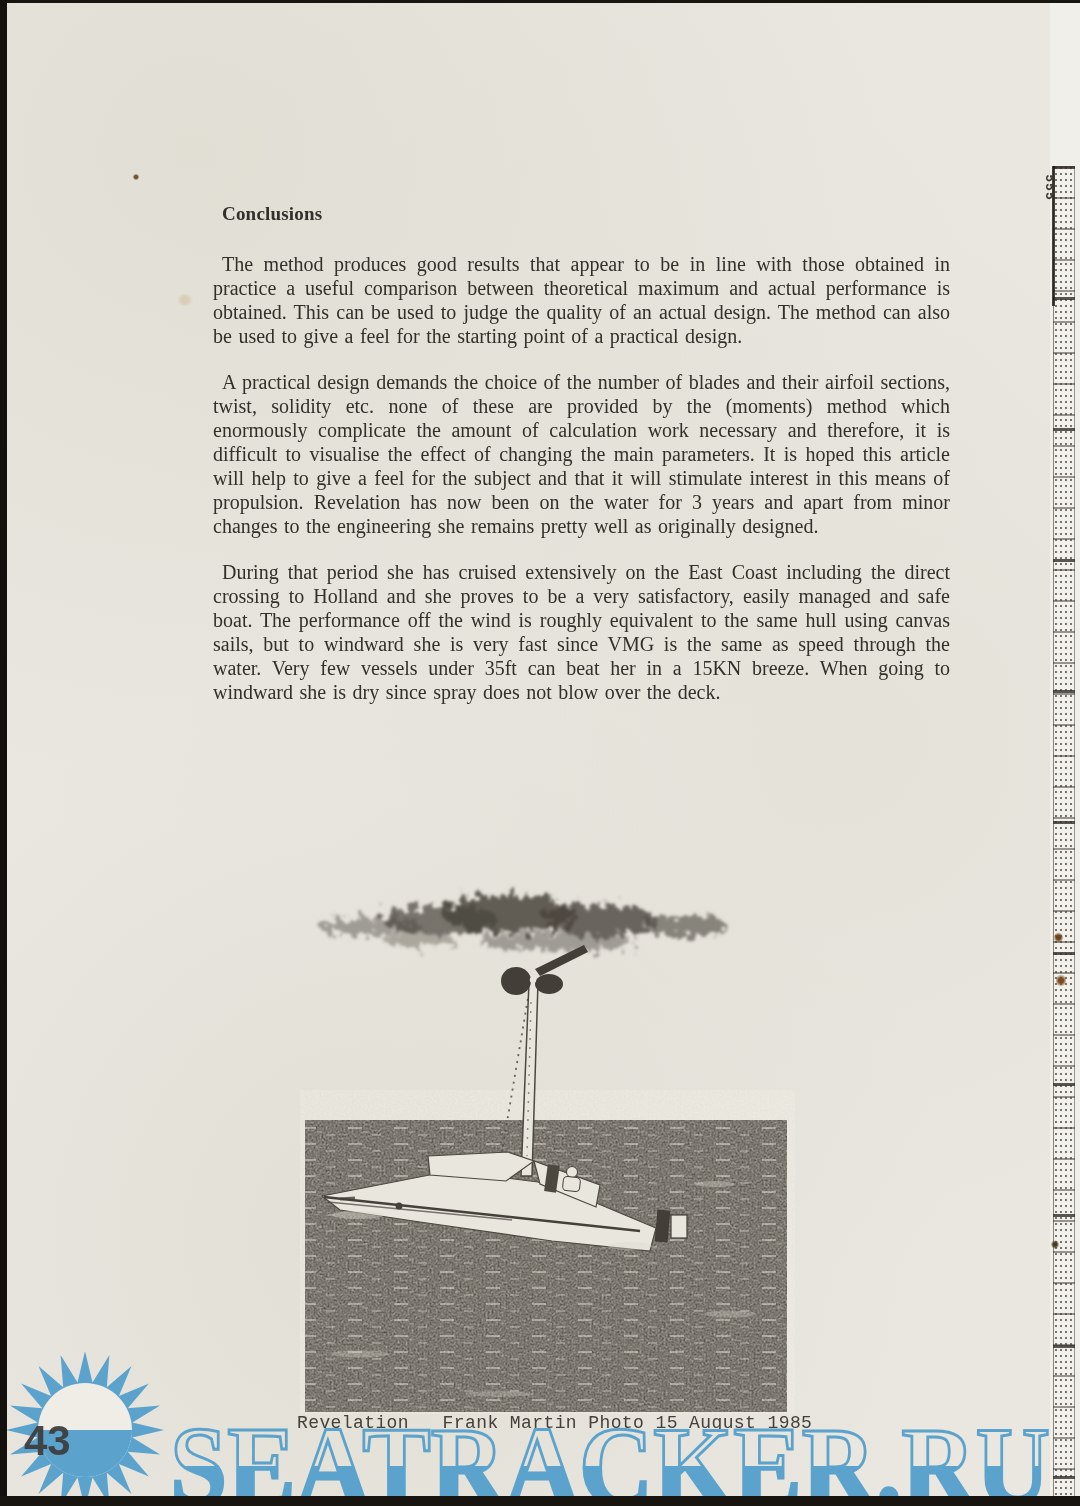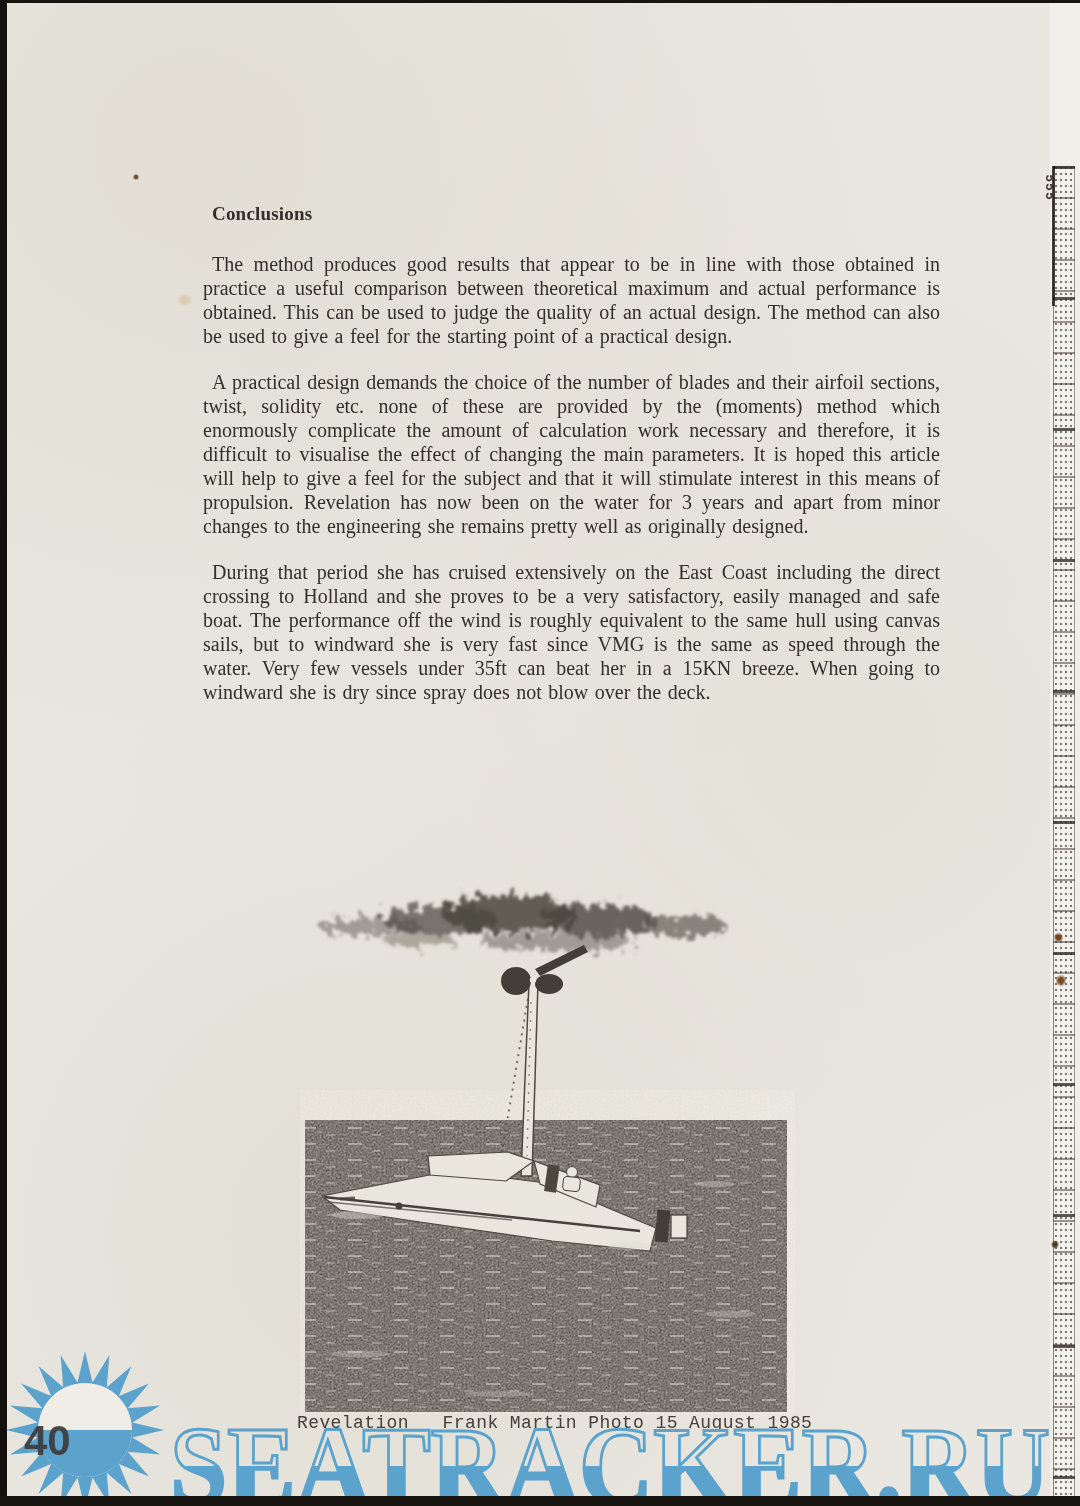--- a/index.html
+++ b/index.html
@@ -36,21 +36,21 @@
     font-family:"Liberation Mono", monospace;font-size:13px;font-weight:bold;color:#3c372f;
     transform:rotate(90deg);letter-spacing:1px;
   }
   .stain{position:absolute;border-radius:50%;z-index:8;}
   .stain.s1{left:1054px;top:932px;width:9px;height:11px;background:radial-gradient(circle,#6e431d 30%,rgba(110,67,29,0) 75%);}
   .stain.s2{left:1056px;top:974px;width:10px;height:13px;background:radial-gradient(circle,#7a4a22 30%,rgba(122,74,34,0) 75%);}
   .stain.s3{left:1051px;top:1240px;width:8px;height:9px;background:radial-gradient(circle,#4a3a20 30%,rgba(74,58,32,0) 75%);}
   .stain.s4{left:133px;top:174px;width:6px;height:6px;background:radial-gradient(circle,#6e5637 40%,rgba(110,86,55,0) 80%);z-index:1;}
   .stain.s5{left:176px;top:294px;width:18px;height:12px;background:radial-gradient(circle,rgba(209,192,152,.55) 30%,rgba(209,192,152,0) 75%);z-index:1;}
   
-  .content{position:absolute;left:203px;top:203px;width:737px;z-index:2;color:#332f2a;}
+  .content{position:absolute;left:213px;top:203px;width:737px;z-index:2;color:#332f2a;}
   .content h3{margin:0 0 27px 9px;font-size:19px;font-weight:bold;letter-spacing:.2px;}
   .content p{margin:17px 0 22px 0;font-size:20px;line-height:24px;text-align:justify;text-indent:9px;word-spacing:1.5px;}
   
   .photo{position:absolute;left:300px;top:884px;width:495px;height:530px;z-index:2;}
   
   .caption{
     position:absolute;left:297px;top:1413px;z-index:3;
     font-family:"Liberation Mono", monospace;font-size:18px;color:#45413a;
     white-space:pre;letter-spacing:.4px;
   }
@@ -155,21 +155,21 @@
   <div class="caption">Revelation   Frank Martin Photo 15 August 1985</div>
 
   <div class="sun">
     <svg width="160" height="154" viewBox="0 0 160 154" xmlns="http://www.w3.org/2000/svg">
       <polygon fill="#5ba3cd" points="80,-1 87.5,30.6 104.4,2.9 101.8,35.2 126.5,14.1 113.9,44.1 143.9,31.6 122.8,56.2 155.1,53.6 127.4,70.5 159,78 127.4,85.5 155.1,102.4 122.8,99.8 143.9,124.4 113.9,111.9 126.5,141.9 101.8,120.8 104.4,153.1 87.5,125.4 80,157 72.5,125.4 55.6,153.1 58.2,120.8 33.5,141.9 46.1,111.9 16.1,124.4 37.2,99.8 4.9,102.4 32.6,85.5 1,78 32.6,70.5 4.9,53.6 37.2,56.2 16.1,31.6 46.1,44.1 33.5,14.1 58.2,35.2 55.6,2.9 72.5,30.6"></polygon>
       <circle cx="80" cy="78" r="47" fill="#efede6"></circle>
       <path d="M 33,78 A 47,47 0 0 0 127,78 Z" fill="#5ba3cd"></path>
     </svg>
   </div>
 
-  <div class="page-number">40</div>
+  <div class="page-number">43</div>
 
   <div class="watermark">
     <svg width="892" height="118" viewBox="0 0 892 118" xmlns="http://www.w3.org/2000/svg">
       <defs>
         <clipPath id="wm-bottom">
             <rect x="0" y="58" width="892" height="60"></rect>
           </clipPath>
       </defs>
       <text x="446" y="96" text-anchor="middle" textLength="880" lengthAdjust="spacingAndGlyphs" font-family="Liberation Serif, serif" font-weight="bold" font-size="112" fill="none" stroke="#5ba3cd" stroke-width="3">SEATRACKER.RU</text>
       <text x="446" y="96" text-anchor="middle" textLength="880" lengthAdjust="spacingAndGlyphs" font-family="Liberation Serif, serif" font-weight="bold" font-size="112" fill="#5ba3cd" clip-path="url(#wm-bottom)">SEATRACKER.RU</text>

